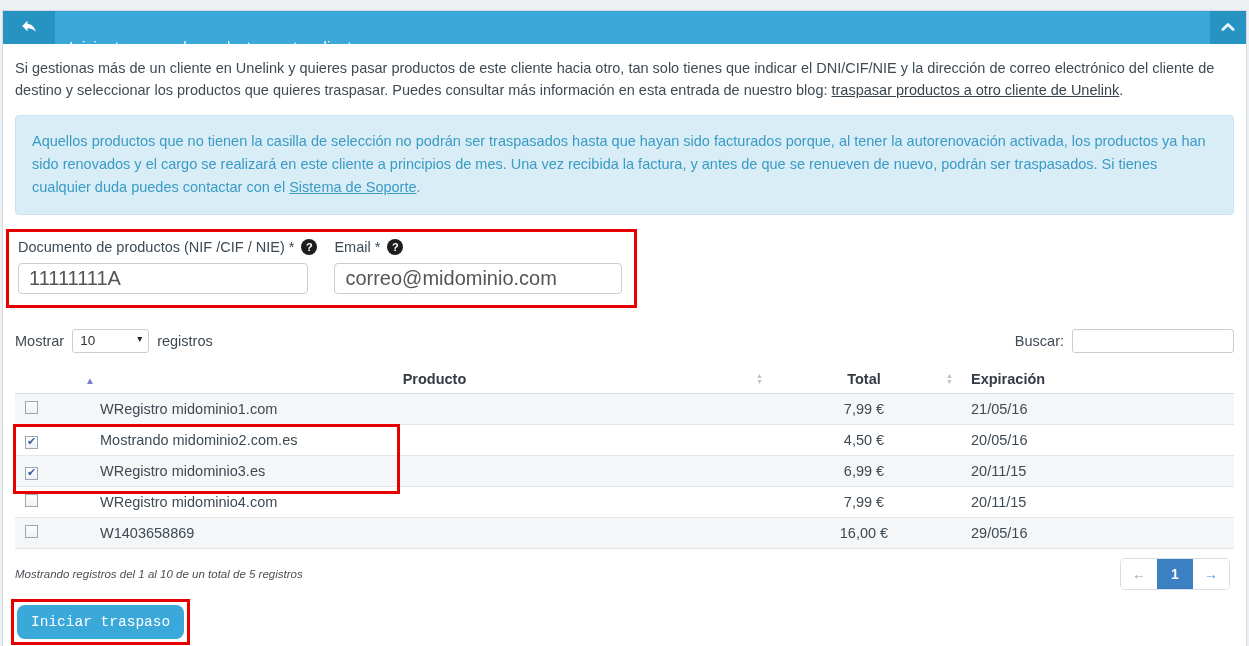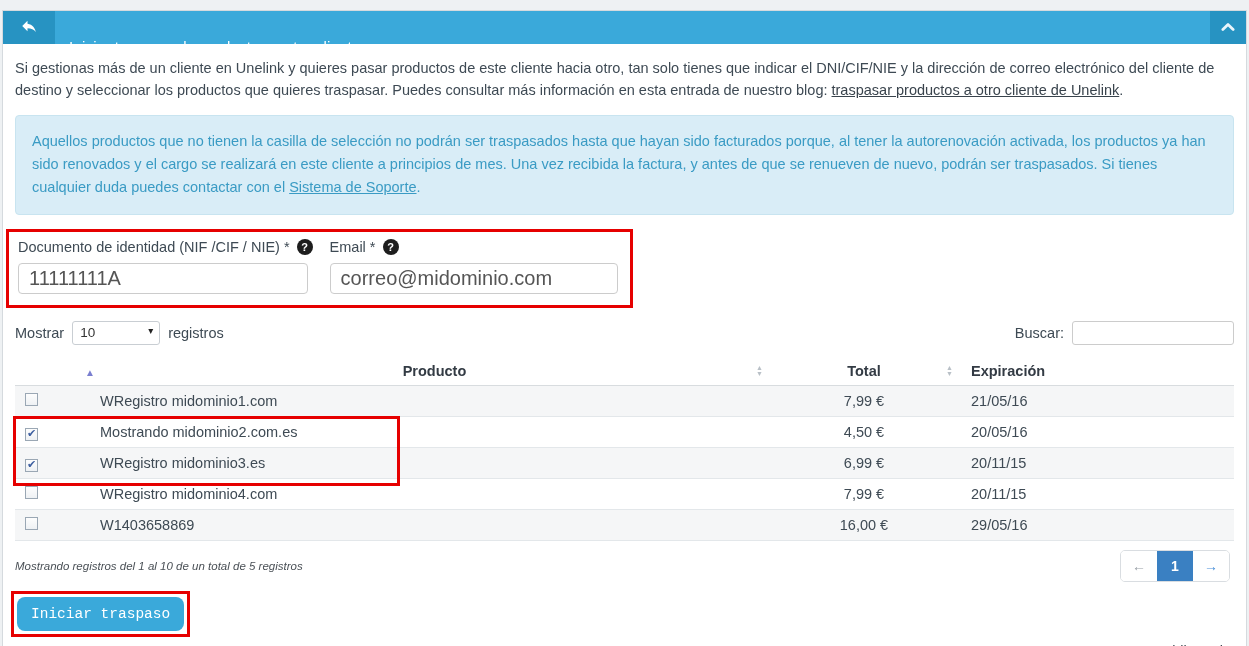--- a/index.html
+++ b/index.html
@@ -29,25 +29,25 @@
   .annotated-form{display:inline-block; margin:14px 0 0 -9px; padding:7px 12px 11px 9px; min-width:614px;}
   .form-fields{display:flex; gap:17px;}
   .field-label{display:flex; align-items:center; gap:7px; font-size:14.5px; margin-bottom:8px;}
   .help-icon{display:inline-flex; align-items:center; justify-content:center; width:16px; height:16px;
     border-radius:50%; background:#1d1d1d; color:#fff; font-size:11px; font-weight:bold; cursor:pointer;}
   .text-input{display:block; height:31px; border:1px solid #ccc; border-radius:4px; padding:0 10px;
     font-size:20px; color:#555; font-family:"Liberation Sans", sans-serif; outline:none;}
   .id-input{width:290px;}
   .email-input{width:288px;}
   
-  .table-controls{display:flex; justify-content:space-between; margin-top:13px; font-size:14.5px;}
+  .table-controls{display:flex; justify-content:space-between; margin-top:21px; font-size:14.5px;}
   .length-control{display:flex; align-items:center; gap:8px;}
   .select-wrap{position:relative; display:inline-block;}
   .select-wrap::after{content:"▾"; position:absolute; right:7px; top:4px; font-size:10px; color:#222; pointer-events:none;}
-  .length-select{appearance:none; -webkit-appearance:none; width:88px; height:24px; border:1px solid #c9ced3;
+  .length-select{appearance:none; -webkit-appearance:none; width:77px; height:24px; border:1px solid #c9ced3;
     border-radius:3px; background:#fff; padding:0 18px 0 7px; font-size:13.5px; color:#333;
     font-family:"Liberation Sans", sans-serif;}
   .search-control{display:flex; align-items:center; gap:8px;}
   .search-input{width:162px; height:24px; border:1px solid #ccc; border-radius:3px; padding:0 6px; font-size:13.5px; outline:none;}
   
   .table-wrap{position:relative; margin-top:12px;}
   table{width:100%; border-collapse:collapse; table-layout:fixed;}
   col.c1{width:85px;} col.c3{width:190px;} col.c4{width:275px;}
   th{height:29px; border-bottom:1px solid #d8dcdf; font-size:14.5px; color:#333b44; font-weight:bold;
      text-align:center; position:relative; cursor:pointer; vertical-align:middle;}
@@ -108,21 +108,21 @@
   <div class="panel-body">
 
     <p class="intro"><span>Si gestionas más de un cliente en Unelink y quieres pasar productos de este cliente hacia otro, tan solo tienes que indicar el DNI/CIF/NIE y la dirección de correo electrónico del cliente de destino y seleccionar los productos que quieres traspasar. Puedes consultar más información en esta entrada de nuestro blog: </span><a class="text-link">traspasar productos a otro cliente de Unelink</a><span>.</span></p>
 
     <div class="info-box"><span>Aquellos productos que no tienen la casilla de selección no podrán ser traspasados hasta que hayan sido facturados porque, al tener la autorenovación activada, los productos ya han sido renovados y el cargo se realizará en este cliente a principios de mes. Una vez recibida la factura, y antes de que se renueven de nuevo, podrán ser traspasados. Si tienes cualquier duda puedes contactar con el </span><a class="info-link">Sistema de Soporte</a><span>.</span></div>
 
     <div class="annotated annotated-form">
       <div class="form-fields">
         <div class="field">
           <div class="field-label">
-            <span>Documento de identidad (NIF /CIF / NIE) *</span>
+            <span>Documento de productos (NIF /CIF / NIE) *</span>
             <span class="help-icon">?</span>
           </div>
           <input class="text-input id-input" value="11111111A" style="">
         </div>
         <div class="field">
           <div class="field-label">
             <span>Email *</span>
             <span class="help-icon">?</span>
           </div>
           <input class="text-input email-input" value="correo@midominio.com" style="">

